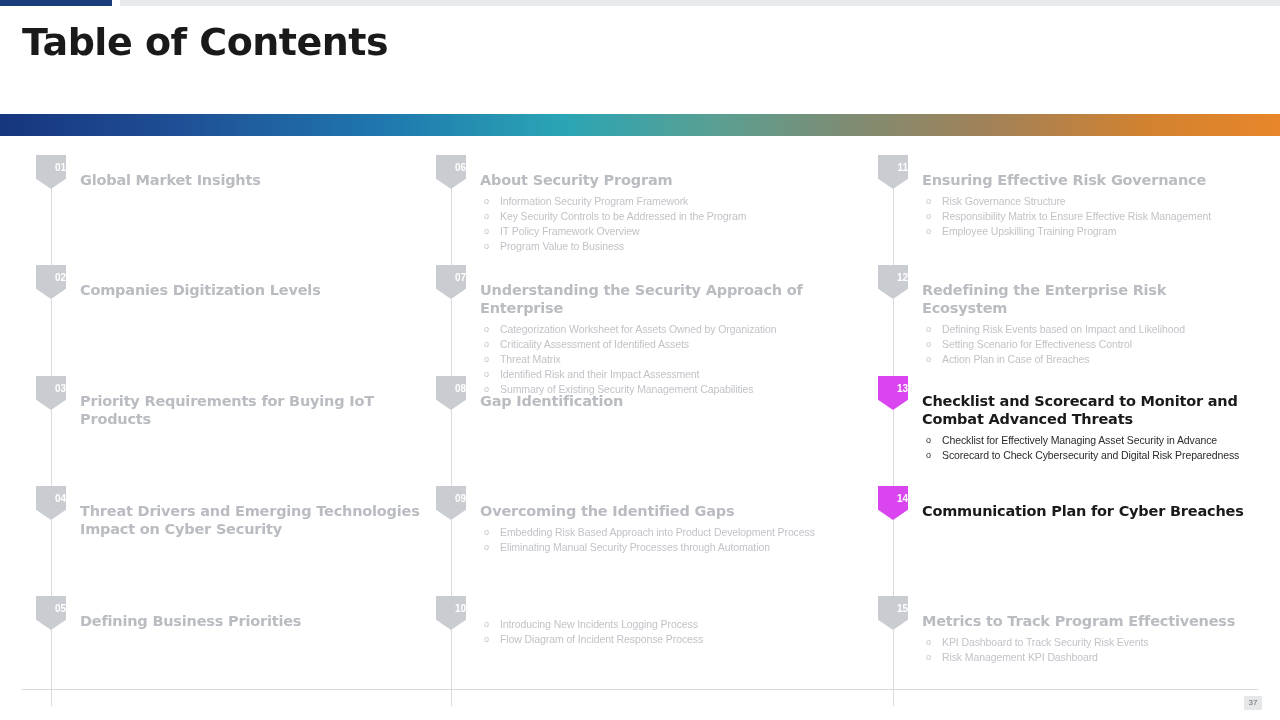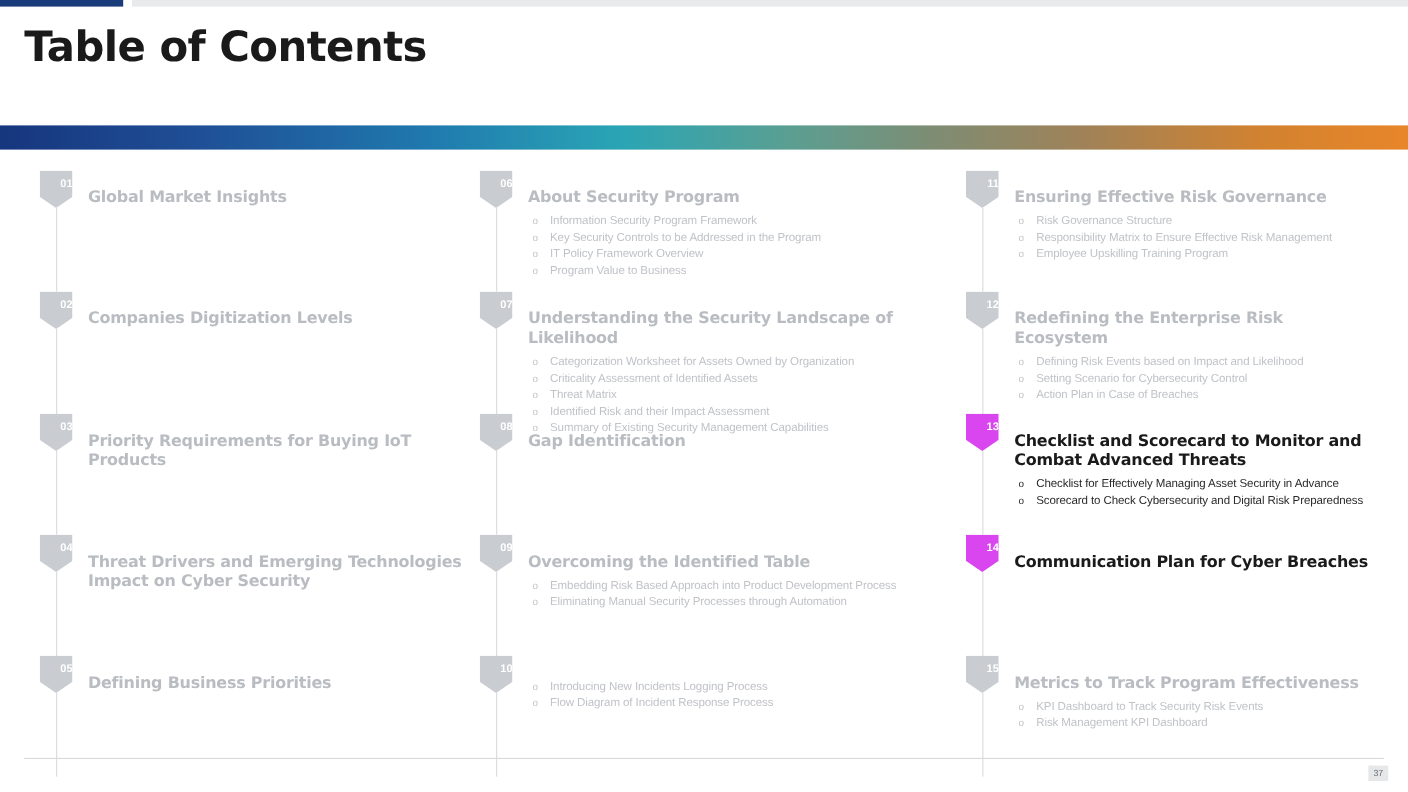--- a/index.html
+++ b/index.html
@@ -217,42 +217,42 @@
               <li class="sub-item"><span class="bullet">o</span><span>Key Security Controls to be Addressed in the Program</span></li>
               <li class="sub-item"><span class="bullet">o</span><span>IT Policy Framework Overview</span></li>
               <li class="sub-item"><span class="bullet">o</span><span>Program Value to Business</span></li>
             </ul>
           </div>
         </div>
         <div class="entry" style="top: 110px;">
           <div class="badge">07</div>
           <div class="connector" style="height: 87px;"></div>
           <div class="entry-body">
-            <div class="entry-title">Understanding the Security Landscape of Likelihood</div>
+            <div class="entry-title">Understanding the Security Approach of Enterprise</div>
             <ul class="sub-list">
               <li class="sub-item"><span class="bullet">o</span><span>Categorization Worksheet for Assets Owned by Organization</span></li>
               <li class="sub-item"><span class="bullet">o</span><span>Criticality Assessment of Identified Assets</span></li>
               <li class="sub-item"><span class="bullet">o</span><span>Threat Matrix</span></li>
               <li class="sub-item"><span class="bullet">o</span><span>Identified Risk and their Impact Assessment</span></li>
               <li class="sub-item"><span class="bullet">o</span><span>Summary of Existing Security Management Capabilities</span></li>
             </ul>
           </div>
         </div>
         <div class="entry" style="top: 221px;">
           <div class="badge">08</div>
           <div class="connector" style="height: 76px;"></div>
           <div class="entry-body">
             <div class="entry-title">Gap Identification</div>
           </div>
         </div>
         <div class="entry" style="top: 331px;">
           <div class="badge">09</div>
           <div class="connector" style="height: 87px;"></div>
           <div class="entry-body">
-            <div class="entry-title">Overcoming the Identified Table</div>
+            <div class="entry-title">Overcoming the Identified Gaps</div>
             <ul class="sub-list">
               <li class="sub-item"><span class="bullet">o</span><span>Embedding Risk Based Approach into Product Development Process</span></li>
               <li class="sub-item"><span class="bullet">o</span><span>Eliminating Manual Security Processes through Automation</span></li>
             </ul>
           </div>
         </div>
         <div class="entry" style="top: 441px;">
           <div class="badge">10</div>
           <div class="connector" style="height: 76px;"></div>
           <div class="entry-body">
@@ -276,21 +276,21 @@
             </ul>
           </div>
         </div>
         <div class="entry" style="top: 110px;">
           <div class="badge">12</div>
           <div class="connector" style="height: 87px;"></div>
           <div class="entry-body">
             <div class="entry-title">Redefining the Enterprise Risk Ecosystem</div>
             <ul class="sub-list">
               <li class="sub-item"><span class="bullet">o</span><span>Defining Risk Events based on Impact and Likelihood</span></li>
-              <li class="sub-item"><span class="bullet">o</span><span>Setting Scenario for Cybersecurity Control</span></li>
+              <li class="sub-item"><span class="bullet">o</span><span>Setting Scenario for Effectiveness Control</span></li>
               <li class="sub-item"><span class="bullet">o</span><span>Action Plan in Case of Breaches</span></li>
             </ul>
           </div>
         </div>
         <div class="entry active" style="top: 221px;">
           <div class="badge active">13</div>
           <div class="connector" style="height: 76px;"></div>
           <div class="entry-body">
             <div class="entry-title">Checklist and Scorecard to Monitor and Combat Advanced Threats</div>
             <ul class="sub-list">

